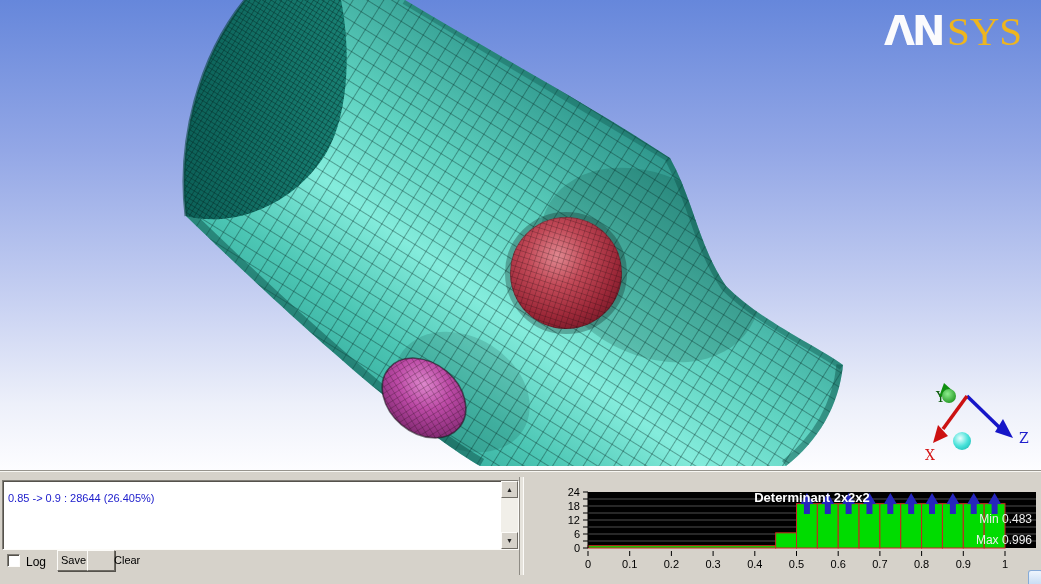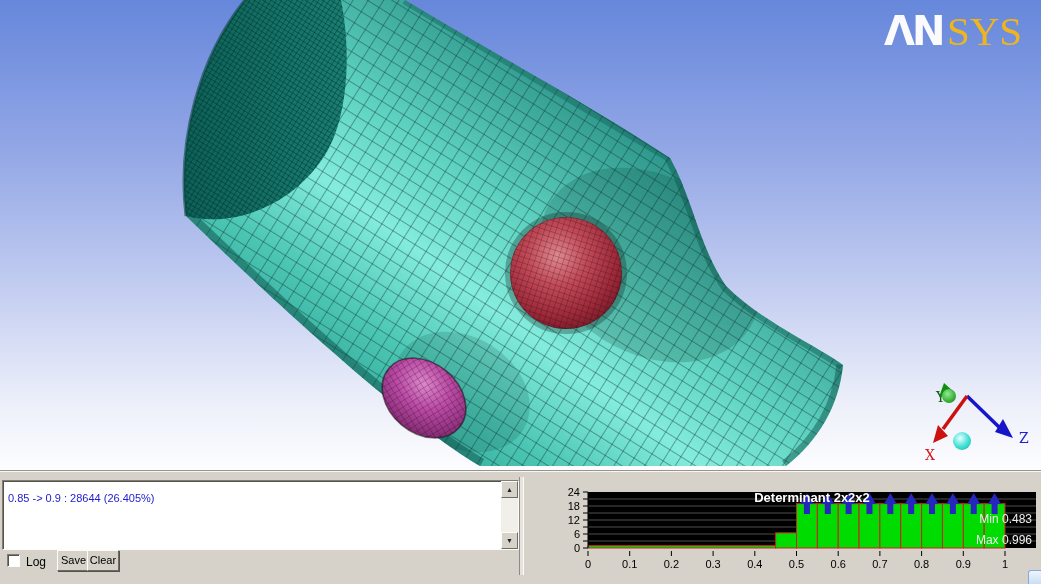--- a/index.html
+++ b/index.html
@@ -26,21 +26,21 @@
     font-size:7px;color:#222;text-align:center;line-height:15px;}
   .sb-up{top:0;} .sb-down{bottom:0;}
   
   #log-check{position:absolute;left:7px;top:83px;width:11px;height:11px;background:#fff;
     border:1px solid;border-color:#807d76 #fdfcf9 #fdfcf9 #807d76;box-shadow:inset 1px 1px 0 #55524c;}
   #log-label{position:absolute;left:26px;top:84px;font-size:12px;color:#000;}
   .win-btn{position:absolute;top:79px;height:21px;background:#d6d2ca;font-size:11px;color:#000;
     border:1px solid;border-color:#fdfcf9 #6e6b64 #6e6b64 #fdfcf9;box-shadow:1px 1px 0 #55524c;
     text-align:center;line-height:19px;box-sizing:border-box;}
   #save-btn{left:51px;width:33px;margin-left:6px;}
-  #clear-btn{left:87px;width:32px;}
+  #clear-btn{left:87px;width:20px;padding-left:26px;}
   
   #panel-separator{position:absolute;left:519px;top:6px;width:3px;height:98px;
     background:#e6e3dc;border-left:1px solid #8e8b84;border-right:1px solid #fdfcfa;}
   
   #histogram-svg{position:absolute;left:524px;top:0;width:517px;height:114px;}
   .tick{font-family:"Liberation Sans",sans-serif;font-size:11px;fill:#000;}
   .chart-title{font-family:"Liberation Sans",sans-serif;font-size:13px;font-weight:bold;fill:#fff;}
   .minmax{font-family:"Liberation Sans",sans-serif;font-size:12px;fill:#efefef;}
   
   #corner-chip{position:absolute;left:1028px;top:570px;width:13px;height:14px;

